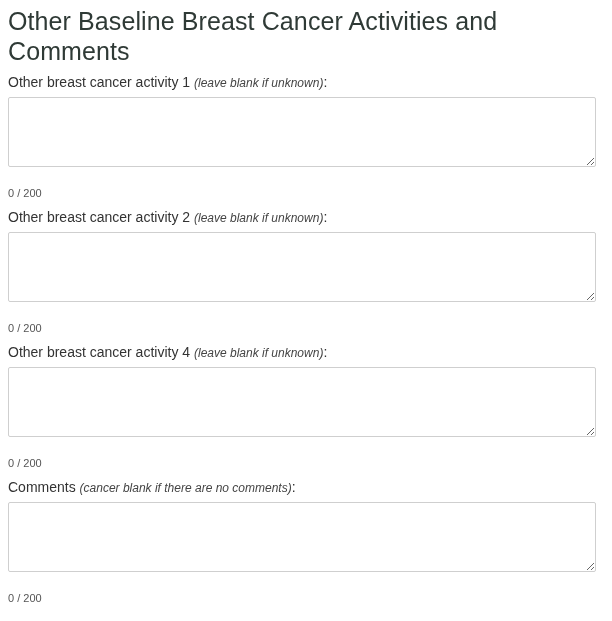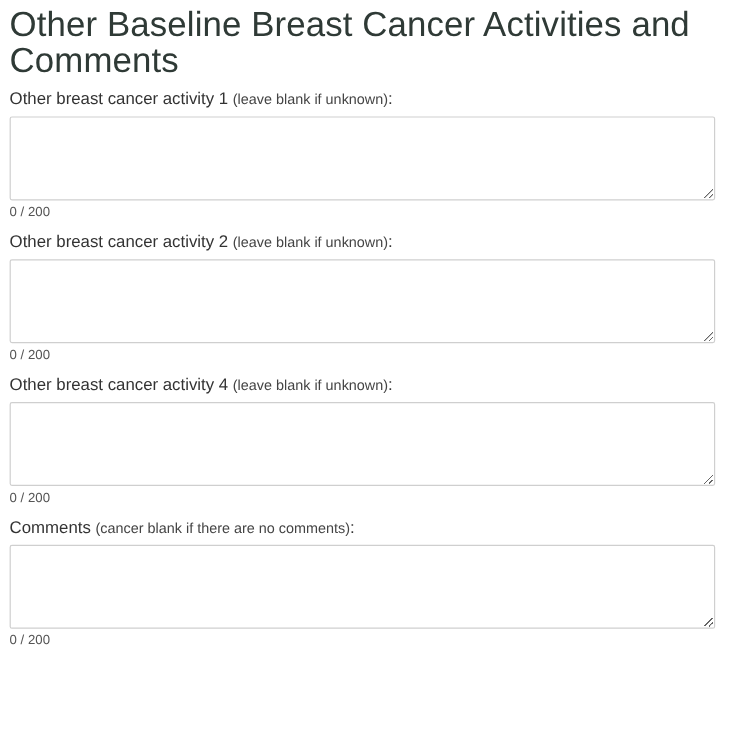--- a/index.html
+++ b/index.html
@@ -13,59 +13,60 @@
     font-family: "Liberation Sans", sans-serif;
     color: #333333;
     overflow: hidden;
   }
   .page {
     padding: 6px 8px 0 8px;
     box-sizing: border-box;
     width: 612px;
   }
   .page-title {
-    font-size: 29px;
+    font-size: 25px;
     line-height: 30px;
     font-weight: 400;
     color: #2f3a36;
     margin: 0 0 8px 0;
     letter-spacing: 0.1px;
   }
   .field-block {
     margin-bottom: 9px;
   }
   .field-label {
     font-size: 14px;
     color: #333333;
     margin-bottom: 5px;
     line-height: 17px;
   }
   .field-label .hint {
     font-size: 12px;
     color: #444444;
+    font-style: italic;
   }
   .field-input {
     display: block;
     box-sizing: border-box;
     width: 588px;
     height: 70px;
     border: 1px solid #cfcfcf;
     background: #ffffff;
     border-radius: 2px;
     font-family: "Liberation Sans", sans-serif;
     font-size: 13px;
     color: #333333;
     padding: 4px 6px;
     resize: vertical;
     outline: none;
   }
   .counter {
     font-size: 11px;
     color: #555555;
-    margin-top: 4px;
+    margin-top: 20px;
     line-height: 13px;
   }
 </style>
 </head>
 <body>
 
 <div class="page">
 
   <h1 class="page-title">Other Baseline Breast Cancer Activities and Comments</h1>
 

